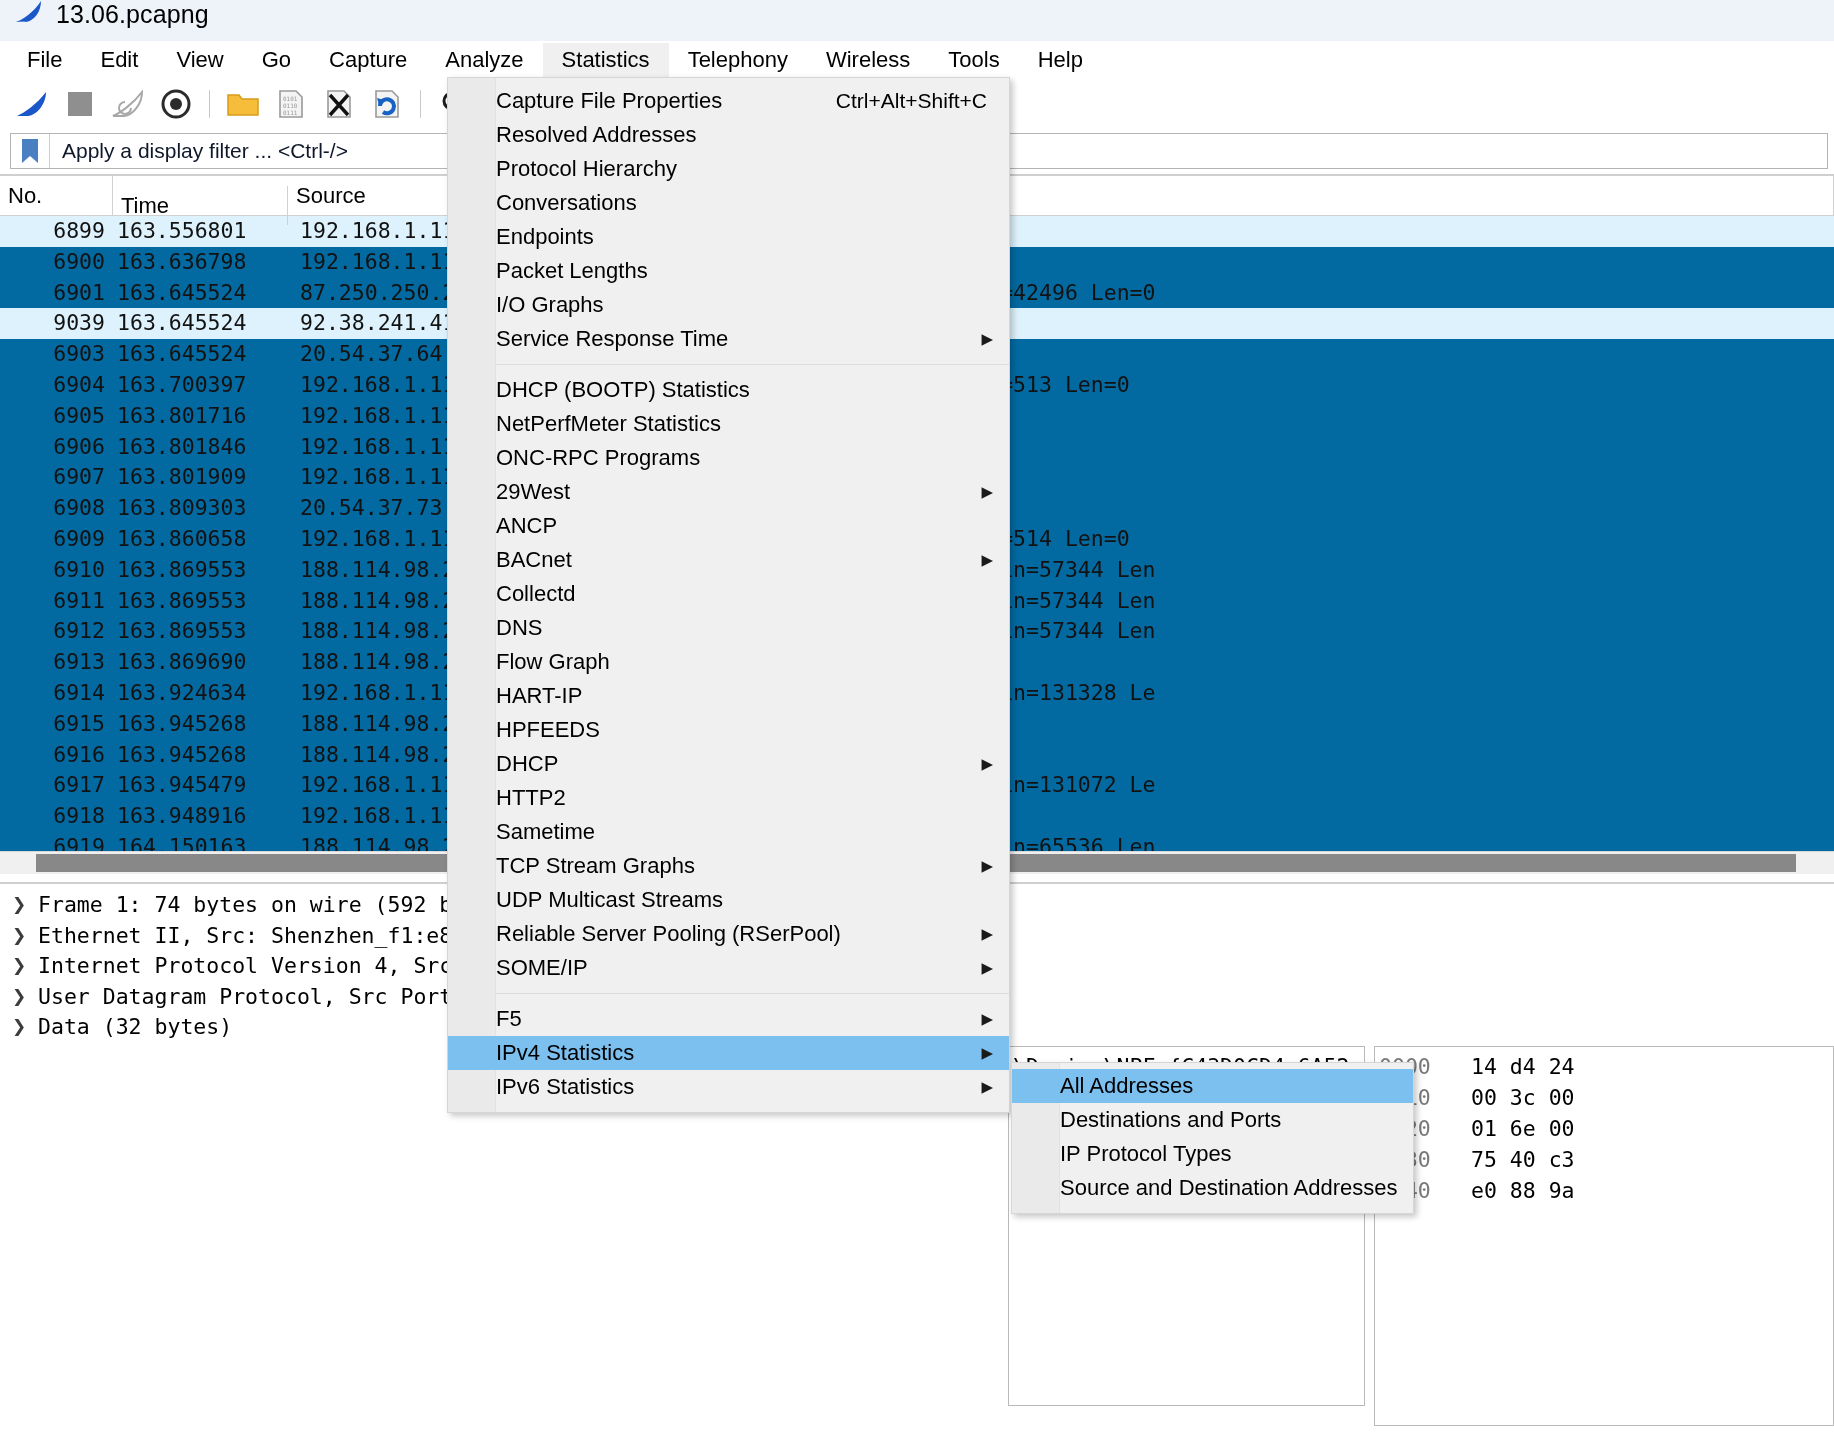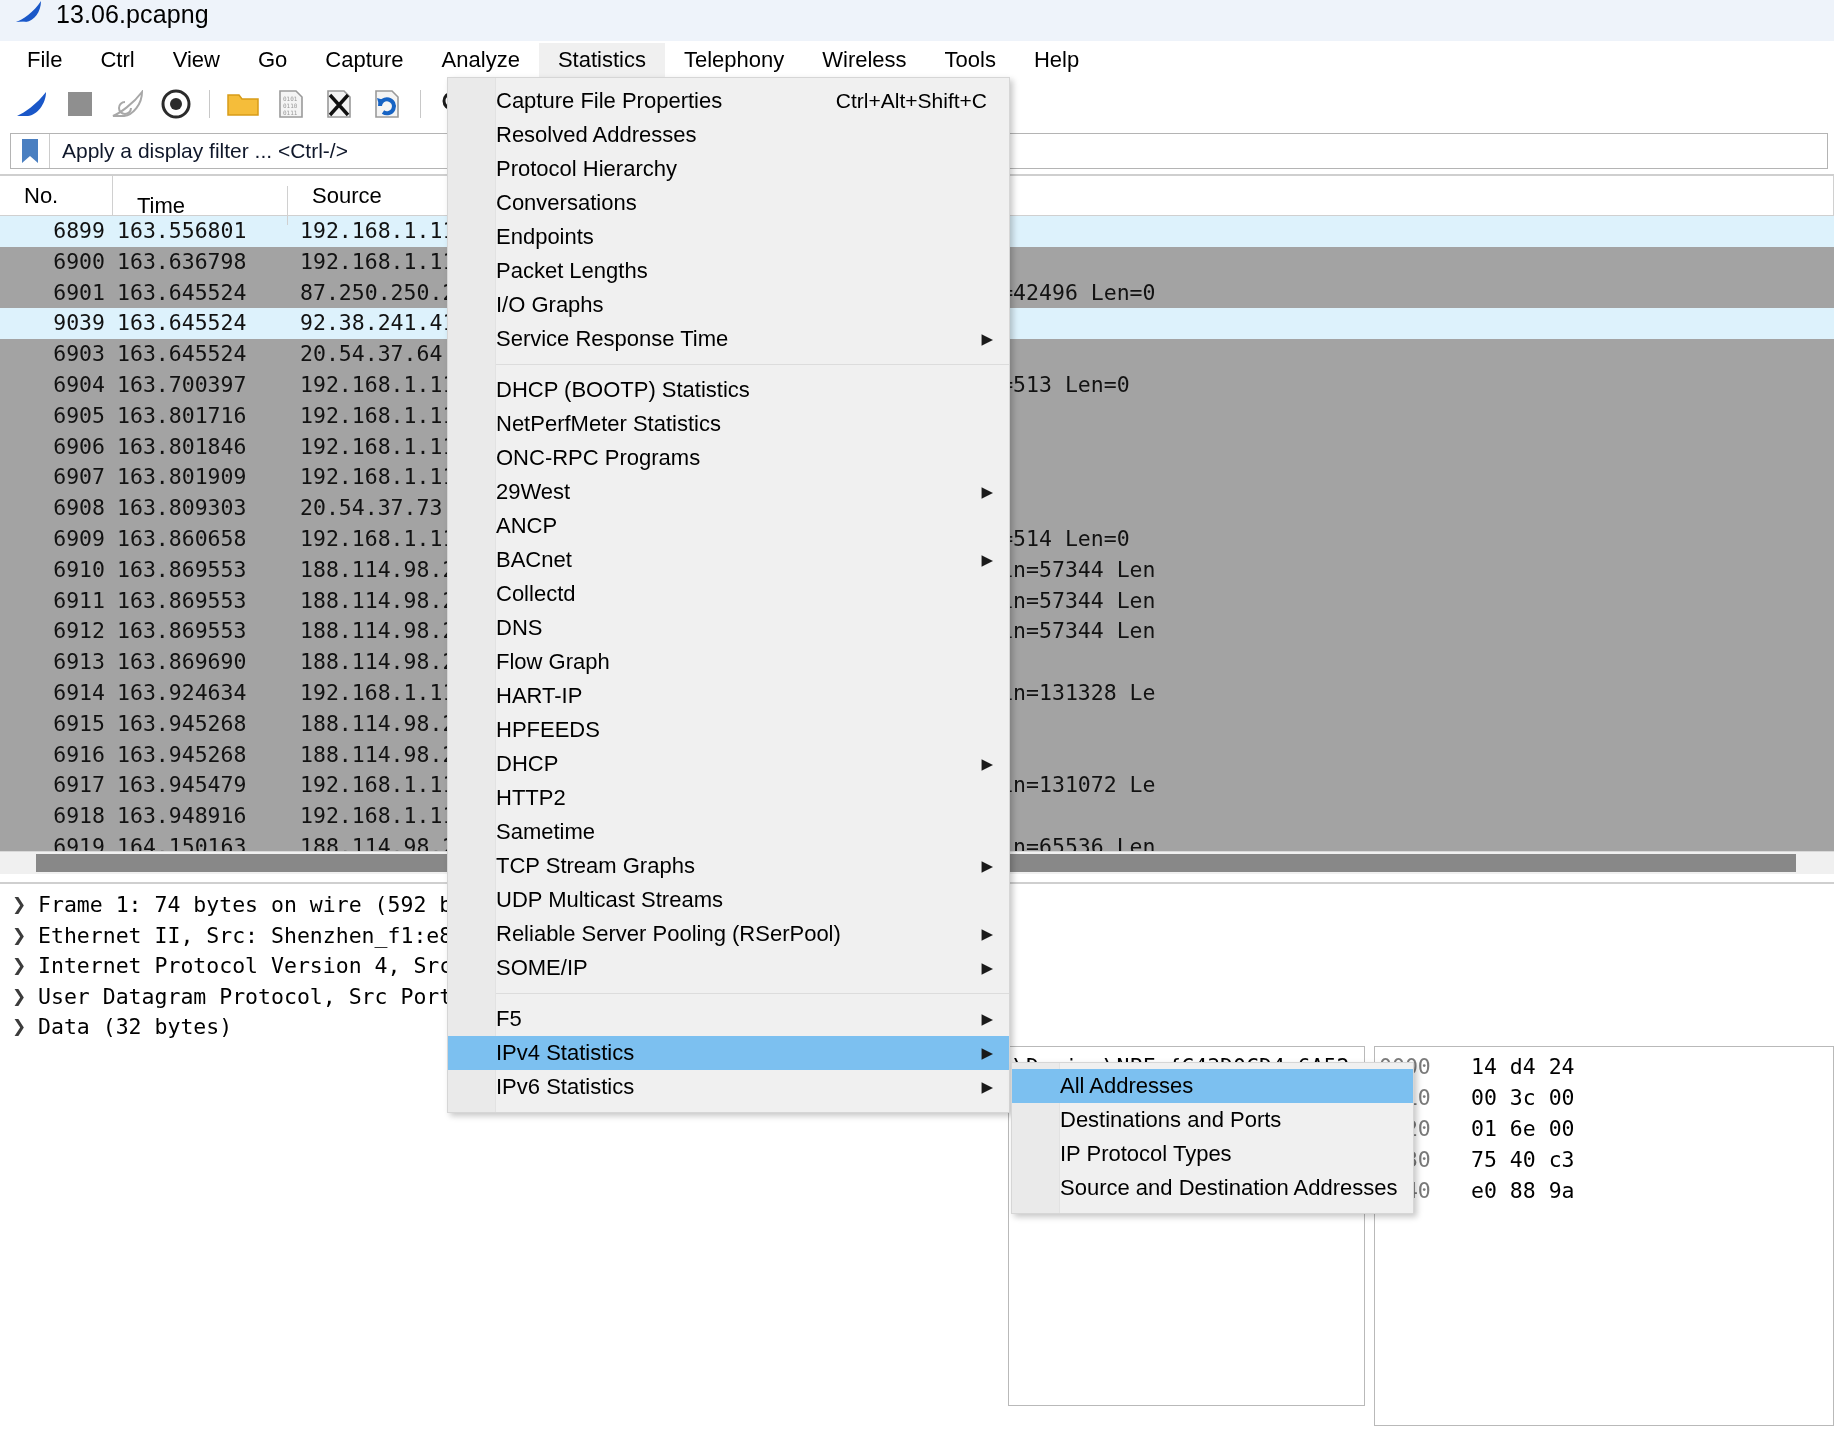--- a/index.html
+++ b/index.html
@@ -128,42 +128,42 @@
     display: flex;
     background: #ffffff;
     border-bottom: 1px solid #d0d0d0;
     font-size: 22px;
     align-items: center;
   }
   #plheader .col {
     border-right: 1px solid #d0d0d0;
     height: 39px;
     line-height: 39px;
-    padding-left: 24px;
+    padding-left: 8px;
     box-sizing: border-box;
     overflow: hidden;
     white-space: nowrap;
   }
   .c-no    { width: 113px; }
   .c-time  { width: 175px; margin-top: 20px; }
   .c-src   { width: 1546px; }
 
   #plrows { font-family: "DejaVu Sans Mono", monospace; font-size: 21.5px; }
   .prow {
     height: 30.8px;
     line-height: 30.8px;
     display: flex;
     white-space: nowrap;
     color: #121212;
   }
   .prow .n  { width: 113px; text-align: right; padding-right: 8px; box-sizing: border-box; }
   .prow .t  { width: 175px; padding-left: 4px; box-sizing: border-box; }
   .prow .s  { width: 285px; padding-left: 12px; box-sizing: border-box; overflow: hidden; }
   .prow .i  { padding-left: 0px; box-sizing: border-box; overflow: hidden; }
-  .bg-a { background: #a3a3a3; }
+  .bg-a { background: #0369a1; }
   .bg-b { background: #ddf2fc; }
 
   #plscroll {
     position: absolute;
     left: 0; right: 0; bottom: 20px;
     height: 22px;
     background: #f0f0f0;
     border-top: 1px solid #d8d8d8;
   }
   #plscroll .thumb {
@@ -312,21 +312,21 @@
 <div id="titlebar">
   <svg class="shark" viewBox="0 0 30 24">
     <path d="M2 22 C8 20 20 12 27 1 C27 12 20 21 12 22 Z" fill="#1a57c8"></path>
     <path d="M2 22 C7 21 11 21 13 22 Z" fill="#7ea6e8"></path>
   </svg>
   <span class="title-text">13.06.pcapng</span>
 </div>
 
 <div id="menubar">
   <div class="menu-item">File</div>
-  <div class="menu-item">Ctrl</div>
+  <div class="menu-item">Edit</div>
   <div class="menu-item">View</div>
   <div class="menu-item">Go</div>
   <div class="menu-item">Capture</div>
   <div class="menu-item">Analyze</div>
   <div class="menu-item open">Statistics</div>
   <div class="menu-item">Telephony</div>
   <div class="menu-item">Wireless</div>
   <div class="menu-item">Tools</div>
   <div class="menu-item">Help</div>
 </div>

